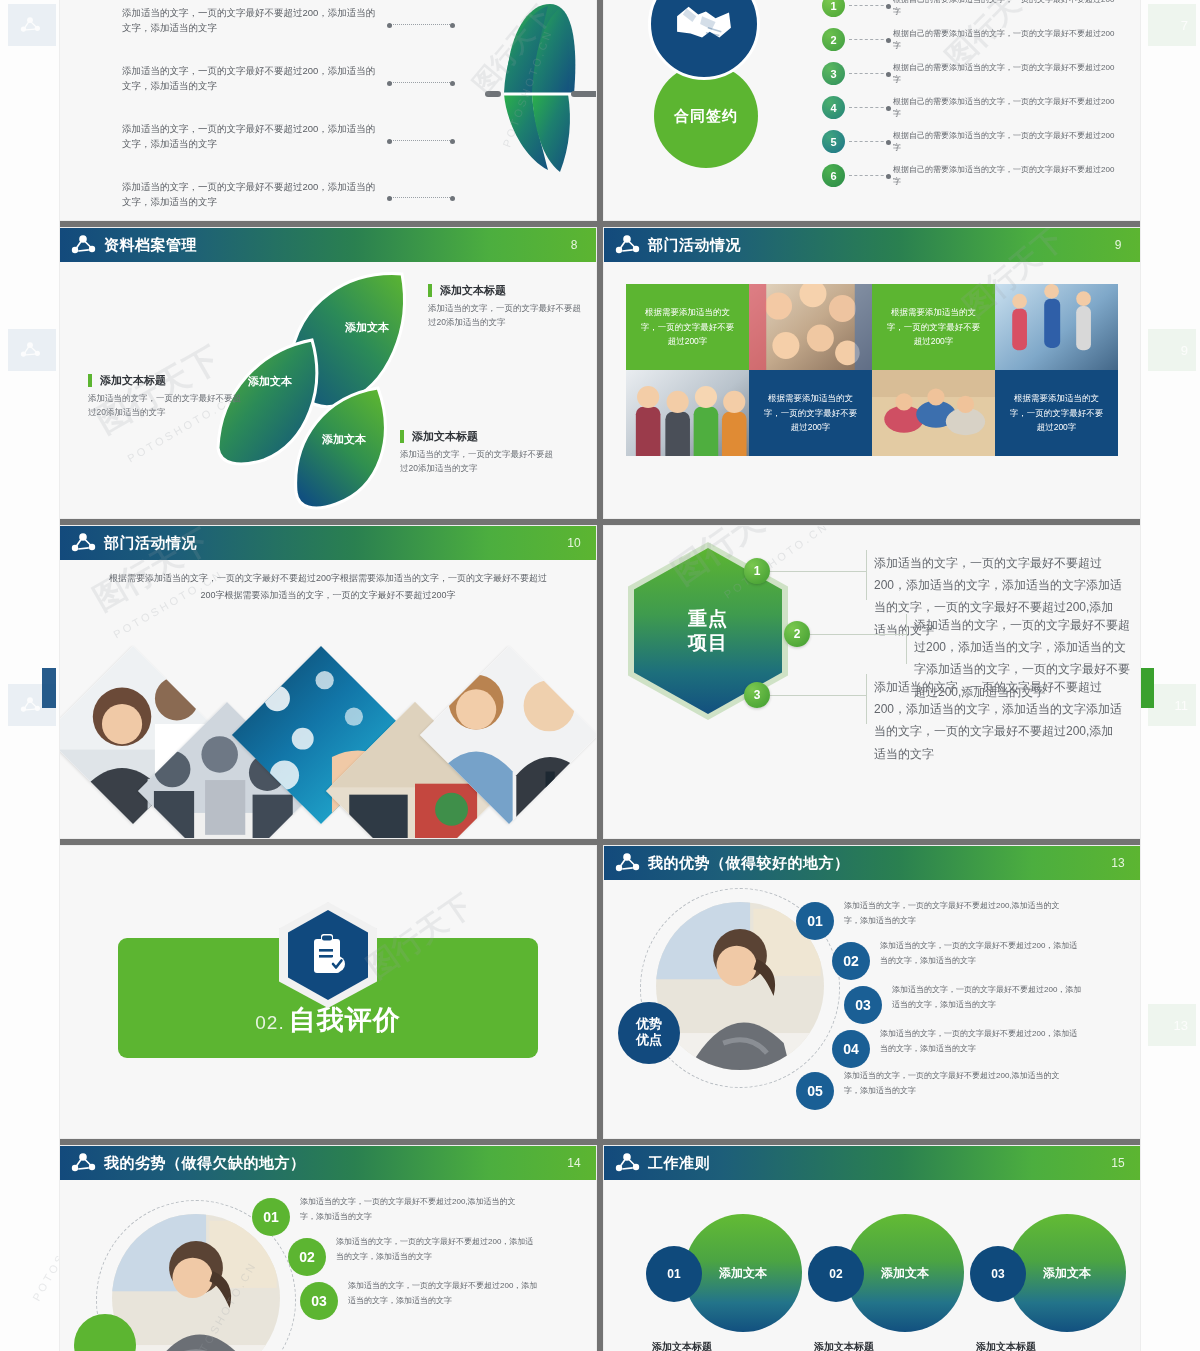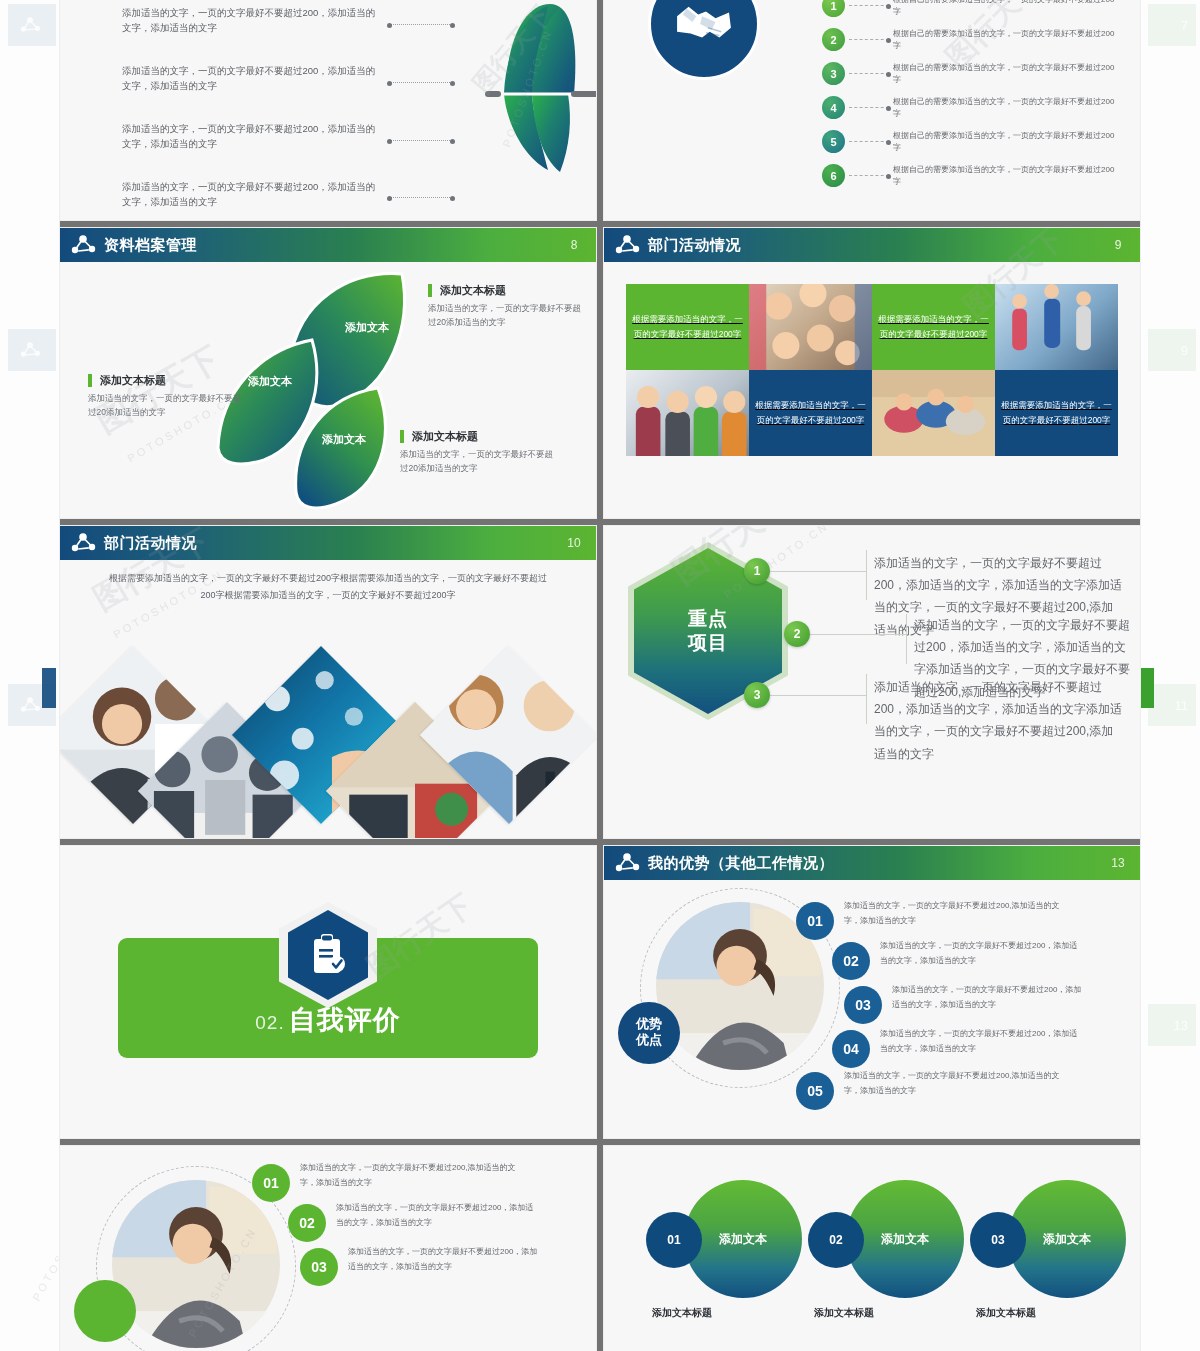--- a/index.html
+++ b/index.html
@@ -102,21 +102,21 @@
   .leaf-lbl { position:absolute; color:#fff; font-size:11px; font-weight:bold; }
   .lf-txt { position:absolute; width:155px; }
   .lf-txt h4 { font-size:11px; color:#2f3338; font-weight:bold; padding-left:8px;
                border-left:4px solid #5cb531; line-height:1.2; margin-bottom:5px;}
   .lf-txt p { font-size:8.5px; color:#6a6e74; line-height:1.6; }
 
   
   .pg { position:absolute; left:22px; top:22px; width:492px; height:172px;
         display:grid; grid-template-columns:repeat(4,1fr); grid-template-rows:repeat(2,1fr);}
   .pg .cell { position:relative; overflow:hidden; display:flex; align-items:center; justify-content:center;}
-  .pg .txt { padding:6px;text-decoration:underline; }
+  .pg .txt { padding:14px; }
   .pg .txt p { color:#fff; font-size:8.5px; line-height:1.75; text-align:center; }
   .pg .green { background:#5cb531; }
   .pg .blue  { background:#124a7e; }
 
   
   .dm-lead { position:absolute; left:46px; top:10px; width:444px;
              font-size:9px; color:#5f6369; line-height:1.9; text-align:center; }
   .dm-row { position:absolute; left:10px; top:72px; width:516px; height:180px; }
   .dm {
     position:absolute; width:126px; height:126px; top:22px;
@@ -342,20 +342,23 @@
           <path d="M146 96 L178 96 C190 96 192 80 180 78" stroke="#6f7377" stroke-width="6" fill="none" stroke-linecap="round"></path>
         </svg>
         <div class="wm" style="left:400px; top:40px; transform:rotate(-50deg); font-size:26px;">图行天下</div>
         <div class="wm-sm" style="left:405px; top:90px; transform:rotate(-70deg);">POTOSHOTO.CN</div>
       </div>
     </section>
 
     <section class="slide col-r r0">
       <div class="sbody" style="height:100%;">
         <div class="hs-wrap">
+          <div class="hs-green">
+            <span>合同签约</span>
+          </div>
           <div class="hs-circle">
             <svg viewBox="0 0 64 52" width="62" height="50">
               <path d="M4 18 L16 8 L26 16 L34 13 L44 20 L58 14 L60 30 L48 40 L38 34 L30 40 L18 36 L4 34 Z" fill="#ffffff"></path>
               <path d="M14 10 L24 18 L20 24 L10 16 Z" fill="#124a7e" opacity=".18"></path>
               <path d="M30 18 L44 24 L40 32 L28 26 Z" fill="#124a7e" opacity=".18"></path>
               <path d="M36 30 L50 34" stroke="#124a7e" stroke-width="1.6" opacity=".3"></path>
               <path d="M34 35 L48 38" stroke="#124a7e" stroke-width="1.6" opacity=".3"></path>
             </svg>
           </div>
         </div>
@@ -657,21 +660,21 @@
     </section>
 
     <section class="slide col-r r3">
       <header class="shead">
         <svg class="node-icon" viewBox="0 0 26 22">
           <circle cx="5" cy="16" r="3.2" fill="#fff"></circle>
             <circle cx="13" cy="5" r="3.8" fill="#fff"></circle>
           <circle cx="22" cy="15" r="3.2" fill="#fff"></circle>
           <path d="M6.5 14 L11 7.5 M15 7.5 L20.5 13 M8.2 17 L18.8 15.8" stroke="#fff" stroke-width="1.7" fill="none"></path>
         </svg>
-        <div class="stitle">我的优势（其他工作情况）</div>
+        <div class="stitle">我的优势（做得较好的地方）</div>
         <div class="snum">13</div>
       </header>
       <div class="sbody">
         <div class="cp-dashed"></div>
         <div class="cp-photo">
           <svg width="100%" height="100%" viewBox="0 0 100 100" preserveAspectRatio="none">
             <rect width="100" height="100" fill="#e8e4da"></rect>
             <rect x="0" y="0" width="56" height="46" fill="#c9d8e6"></rect>
             <rect x="58" y="4" width="40" height="40" fill="#efe6d3"></rect>
             <rect x="0" y="78" width="100" height="22" fill="#f2f0ec"></rect>
@@ -708,20 +711,30 @@
           </div>
 
         <div class="cp-num" style="left:192px; top:192px; background:#1a5f95;">05</div>
         <div class="cp-txt" style="left:240px; top:188px;">
           <p>添加适当的文字，一页的文字最好不要超过200,添加适当的文字，添加适当的文字</p>
           </div>
       </div>
     </section>
 
     <section class="slide col-l r4">
+      <header class="shead">
+        <svg class="node-icon" viewBox="0 0 26 22">
+          <circle cx="5" cy="16" r="3.2" fill="#fff"></circle>
+            <circle cx="13" cy="5" r="3.8" fill="#fff"></circle>
+          <circle cx="22" cy="15" r="3.2" fill="#fff"></circle>
+          <path d="M6.5 14 L11 7.5 M15 7.5 L20.5 13 M8.2 17 L18.8 15.8" stroke="#fff" stroke-width="1.7" fill="none"></path>
+        </svg>
+        <div class="stitle">我的劣势（做得欠缺的地方）</div>
+        <div class="snum">14</div>
+      </header>
       <div class="sbody">
         <div class="cp-dashed" style="left:36px; top:20px;"></div>
         <div class="cp-photo" style="left:52px; top:34px;">
           <svg width="100%" height="100%" viewBox="0 0 100 100" preserveAspectRatio="none">
             <rect width="100" height="100" fill="#e8e4da"></rect>
             <rect x="0" y="0" width="56" height="46" fill="#c9d8e6"></rect>
             <rect x="58" y="4" width="40" height="40" fill="#efe6d3"></rect>
             <rect x="0" y="78" width="100" height="22" fill="#f2f0ec"></rect>
             <circle cx="50" cy="32" r="16" fill="#5a4334"></circle>
             <circle cx="48" cy="38" r="12" fill="#f0c9a6"></circle>
@@ -745,20 +758,30 @@
         <div class="cp-num" style="left:240px; top:102px; background:#5cb531;">03</div>
         <div class="cp-txt" style="left:288px; top:98px; width:196px;">
           <p>添加适当的文字，一页的文字最好不要超过200，添加适当的文字，添加适当的文字</p>
           </div>
 
         <div class="wm-sm" style="left:100px; top:130px; transform:rotate(-60deg);">POTOSHOTO.CN</div>
       </div>
     </section>
 
     <section class="slide col-r r4">
+      <header class="shead">
+        <svg class="node-icon" viewBox="0 0 26 22">
+          <circle cx="5" cy="16" r="3.2" fill="#fff"></circle>
+            <circle cx="13" cy="5" r="3.8" fill="#fff"></circle>
+          <circle cx="22" cy="15" r="3.2" fill="#fff"></circle>
+          <path d="M6.5 14 L11 7.5 M15 7.5 L20.5 13 M8.2 17 L18.8 15.8" stroke="#fff" stroke-width="1.7" fill="none"></path>
+        </svg>
+        <div class="stitle">工作准则</div>
+        <div class="snum">15</div>
+      </header>
       <div class="sbody">
         <div class="wp-group" style="left:42px;">
           <div class="wp-big">
             <span>添加文本</span>
             </div>
           <div class="wp-small">01</div>
         </div>
         <div class="wp-cap" style="left:48px;">添加文本标题</div>
 
         <div class="wp-group" style="left:204px;">

